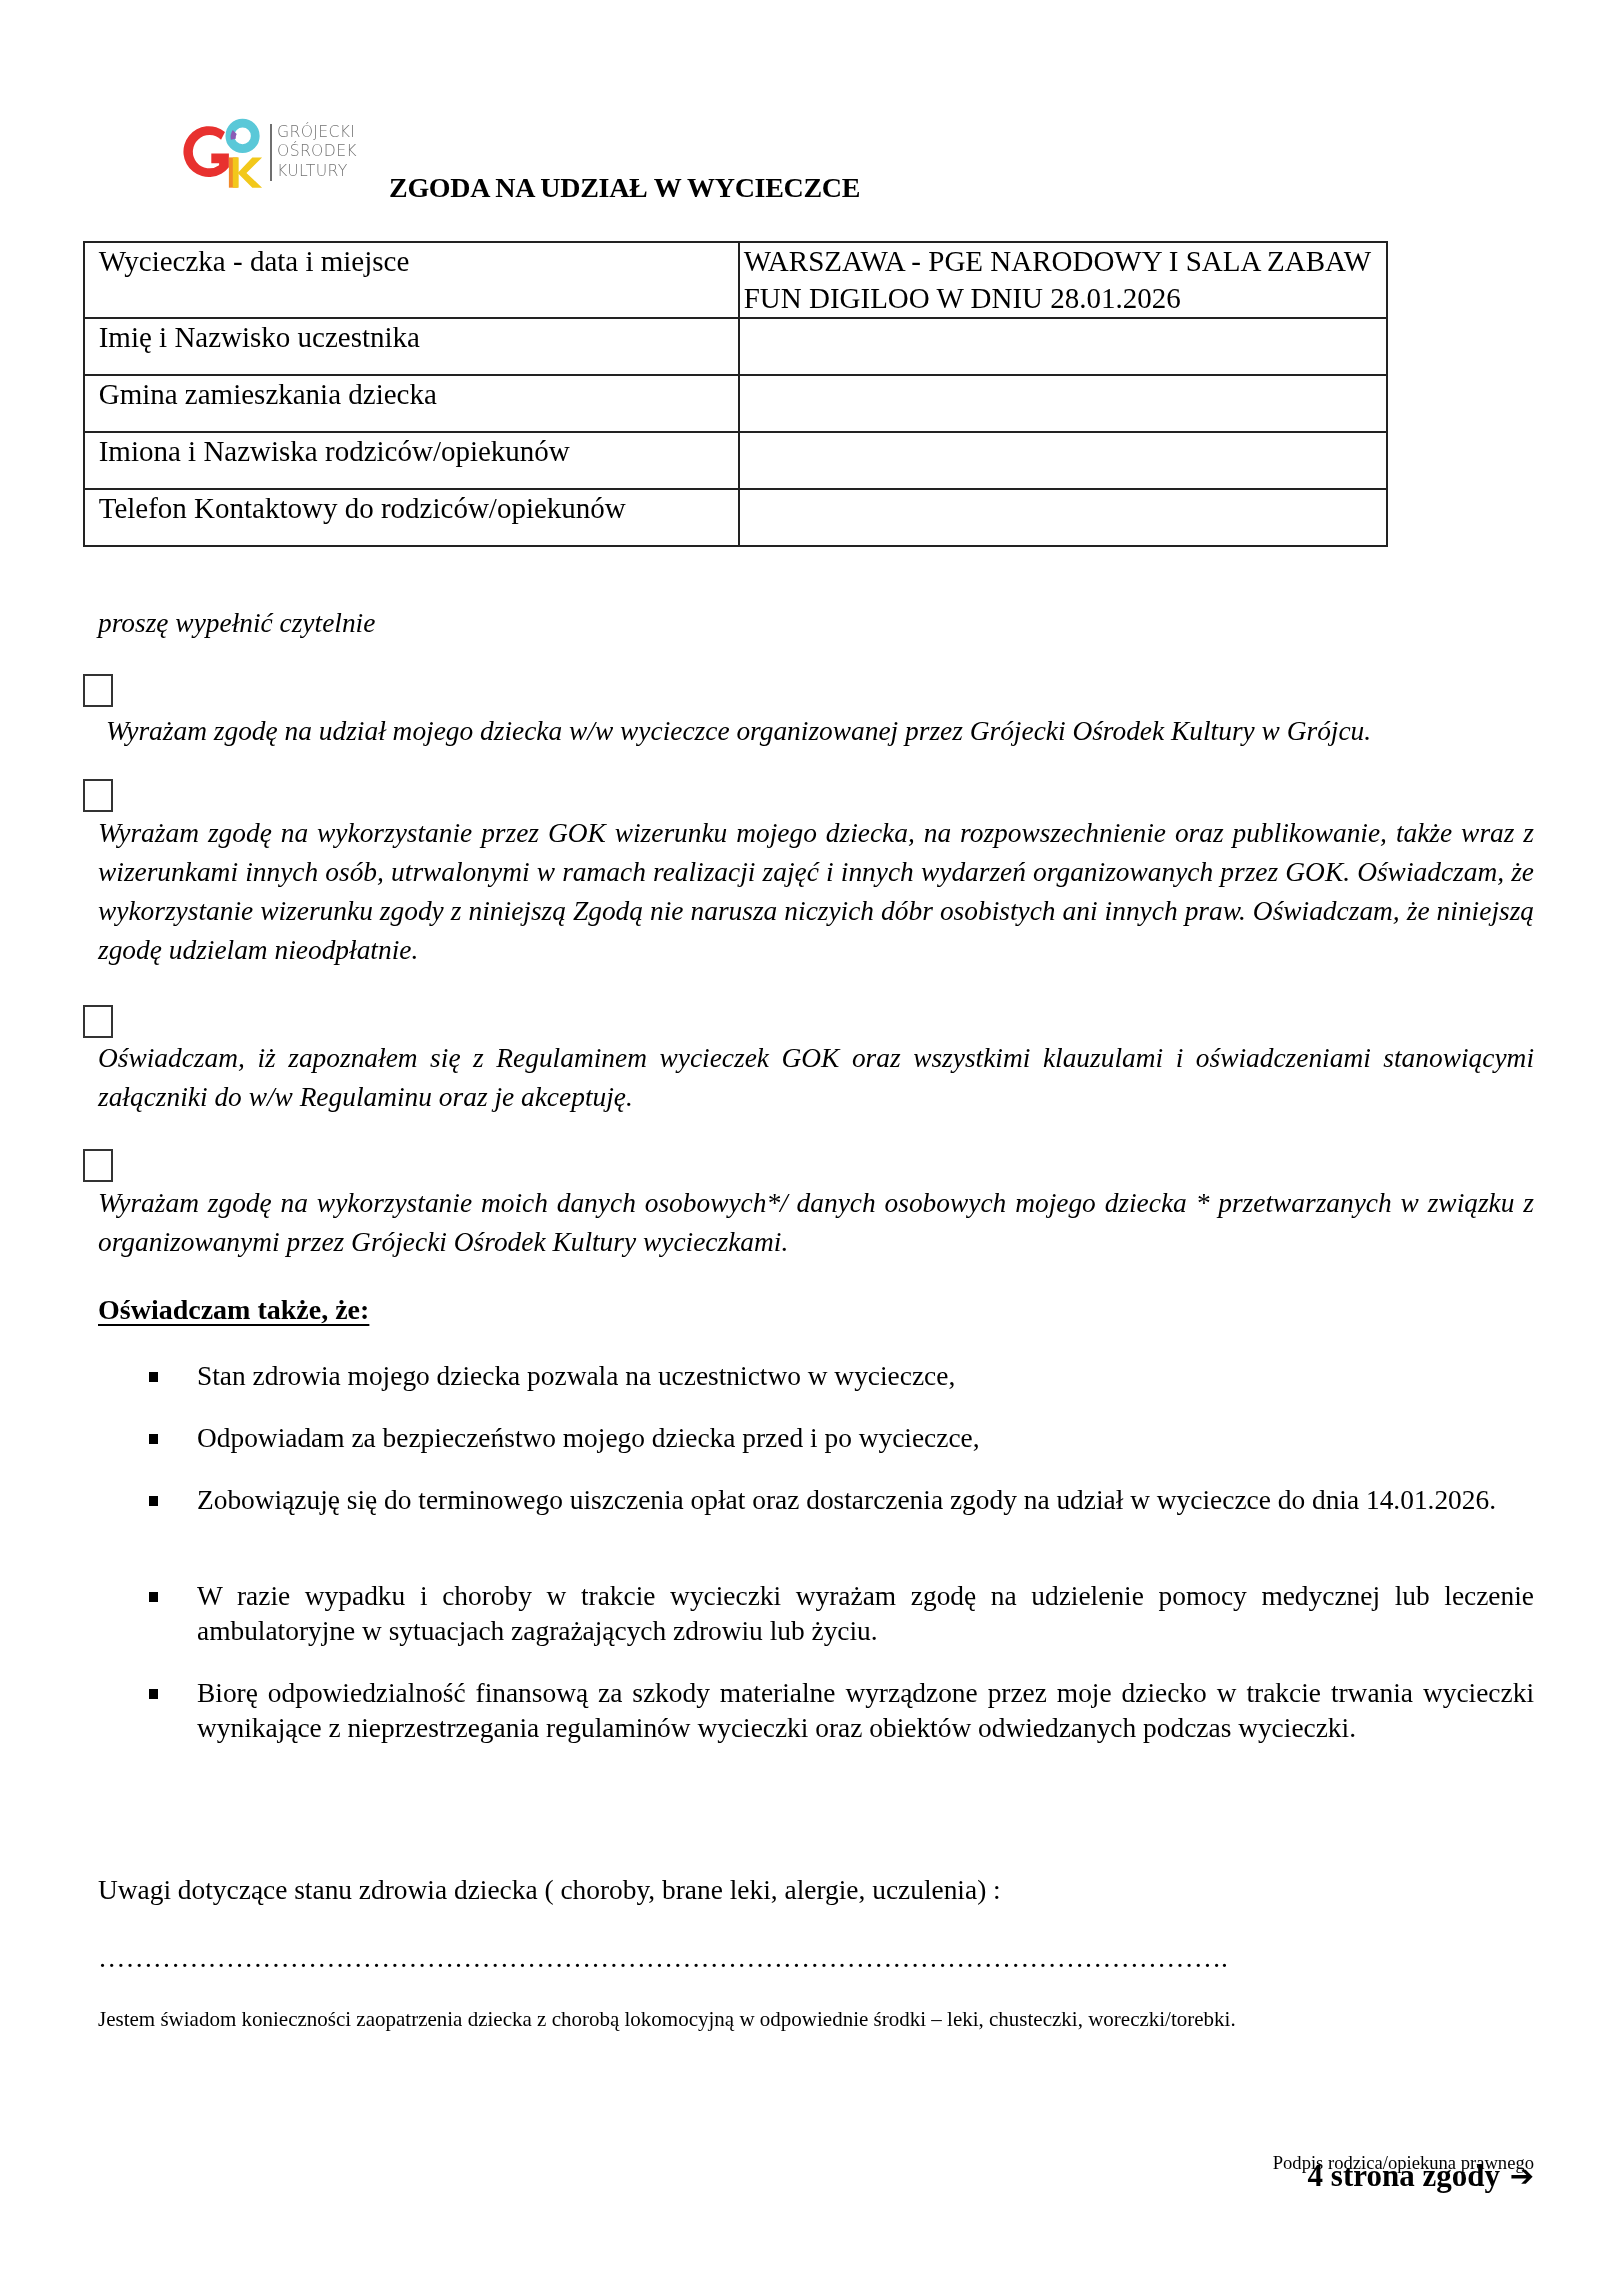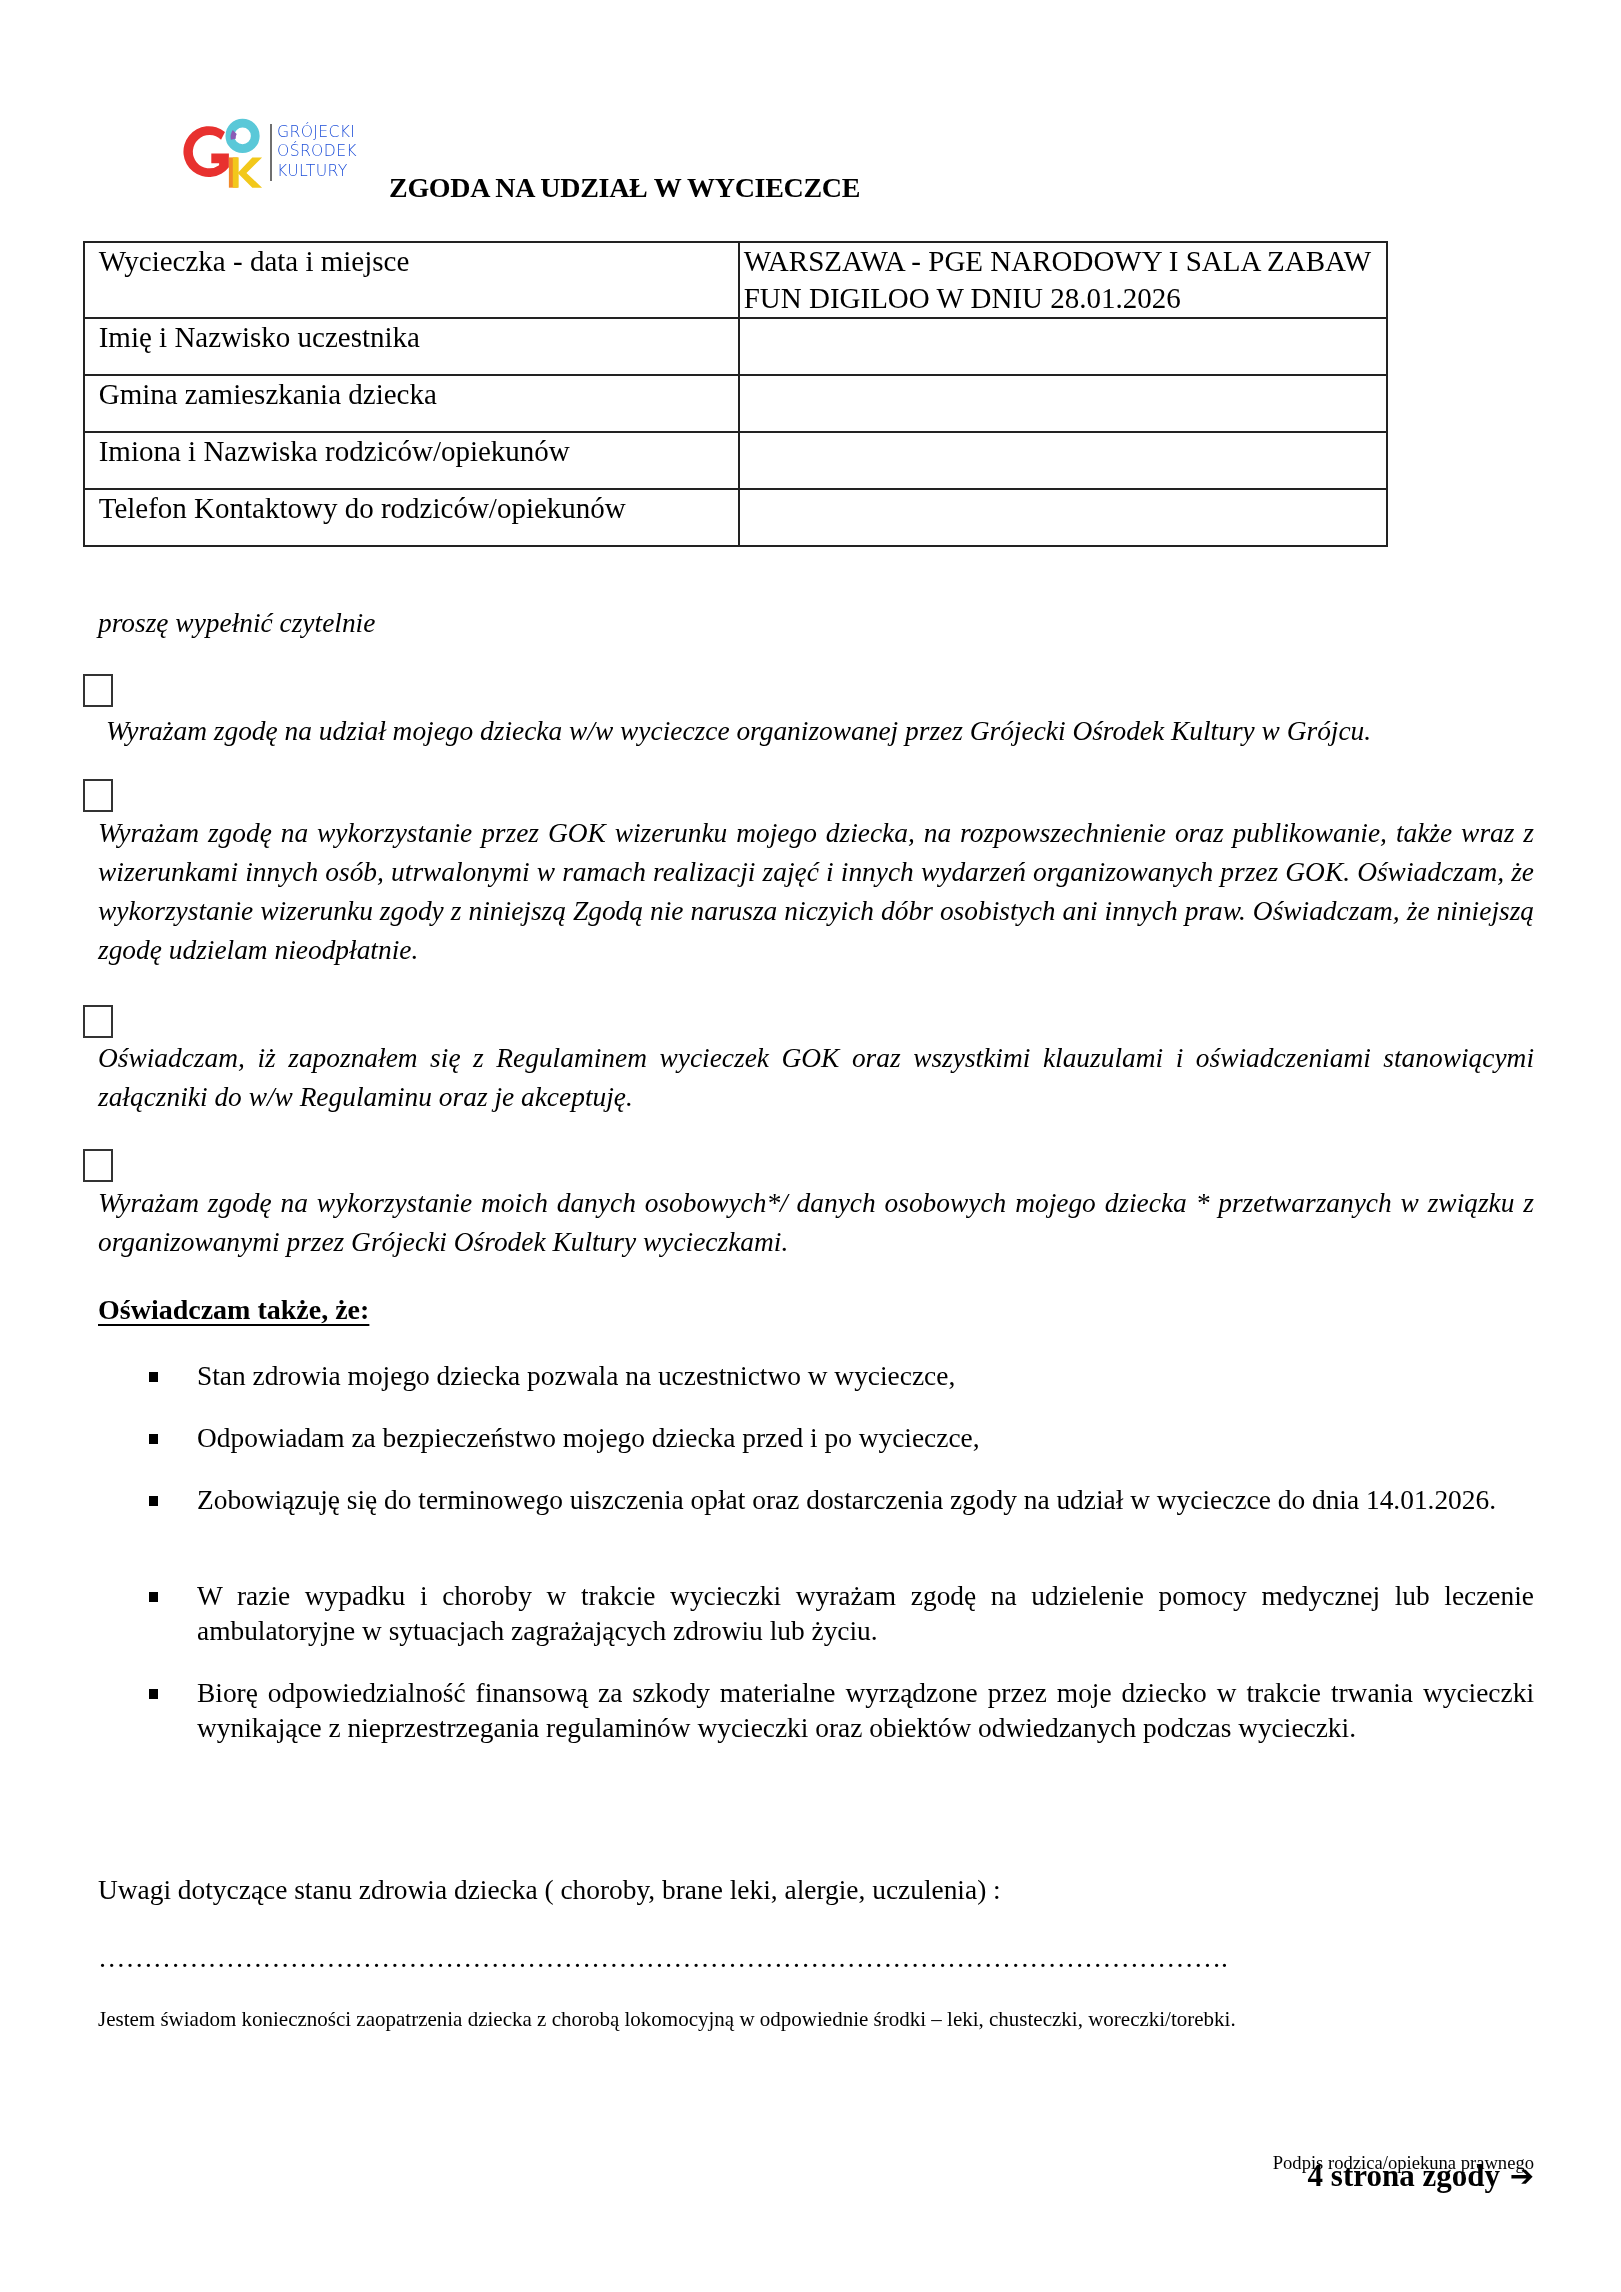--- a/index.html
+++ b/index.html
@@ -9,21 +9,21 @@
     }
     .abs { position: absolute; }
 
     
     .logo { left: 182px; top: 118px; width: 186px; height: 71px; }
     .logo-mark { position: absolute; left: 0; top: 0; width: 84px; height: 71px; }
     .logo-divider { position: absolute; left: 88px; top: 5.9px; width: 2px; height: 57px; background: #6f6f6f; }
     .logo-text {
       position: absolute; left: 95px; top: 3.9px;
       font-family: "DejaVu Sans", sans-serif; font-size: 15.7px; line-height: 19.6px;
-      color: #1d4ed8; letter-spacing: 0.3px; font-weight: 300;
+      color: #737373; letter-spacing: 0.3px; font-weight: 300;
     }
     .logo-text div { white-space: nowrap; }
 
     .doc-title {
       left: 389px; top: 172px; font-size: 28px; font-weight: bold; letter-spacing: -0.3px;
       white-space: nowrap;
     }
 
     
     .info-table {

